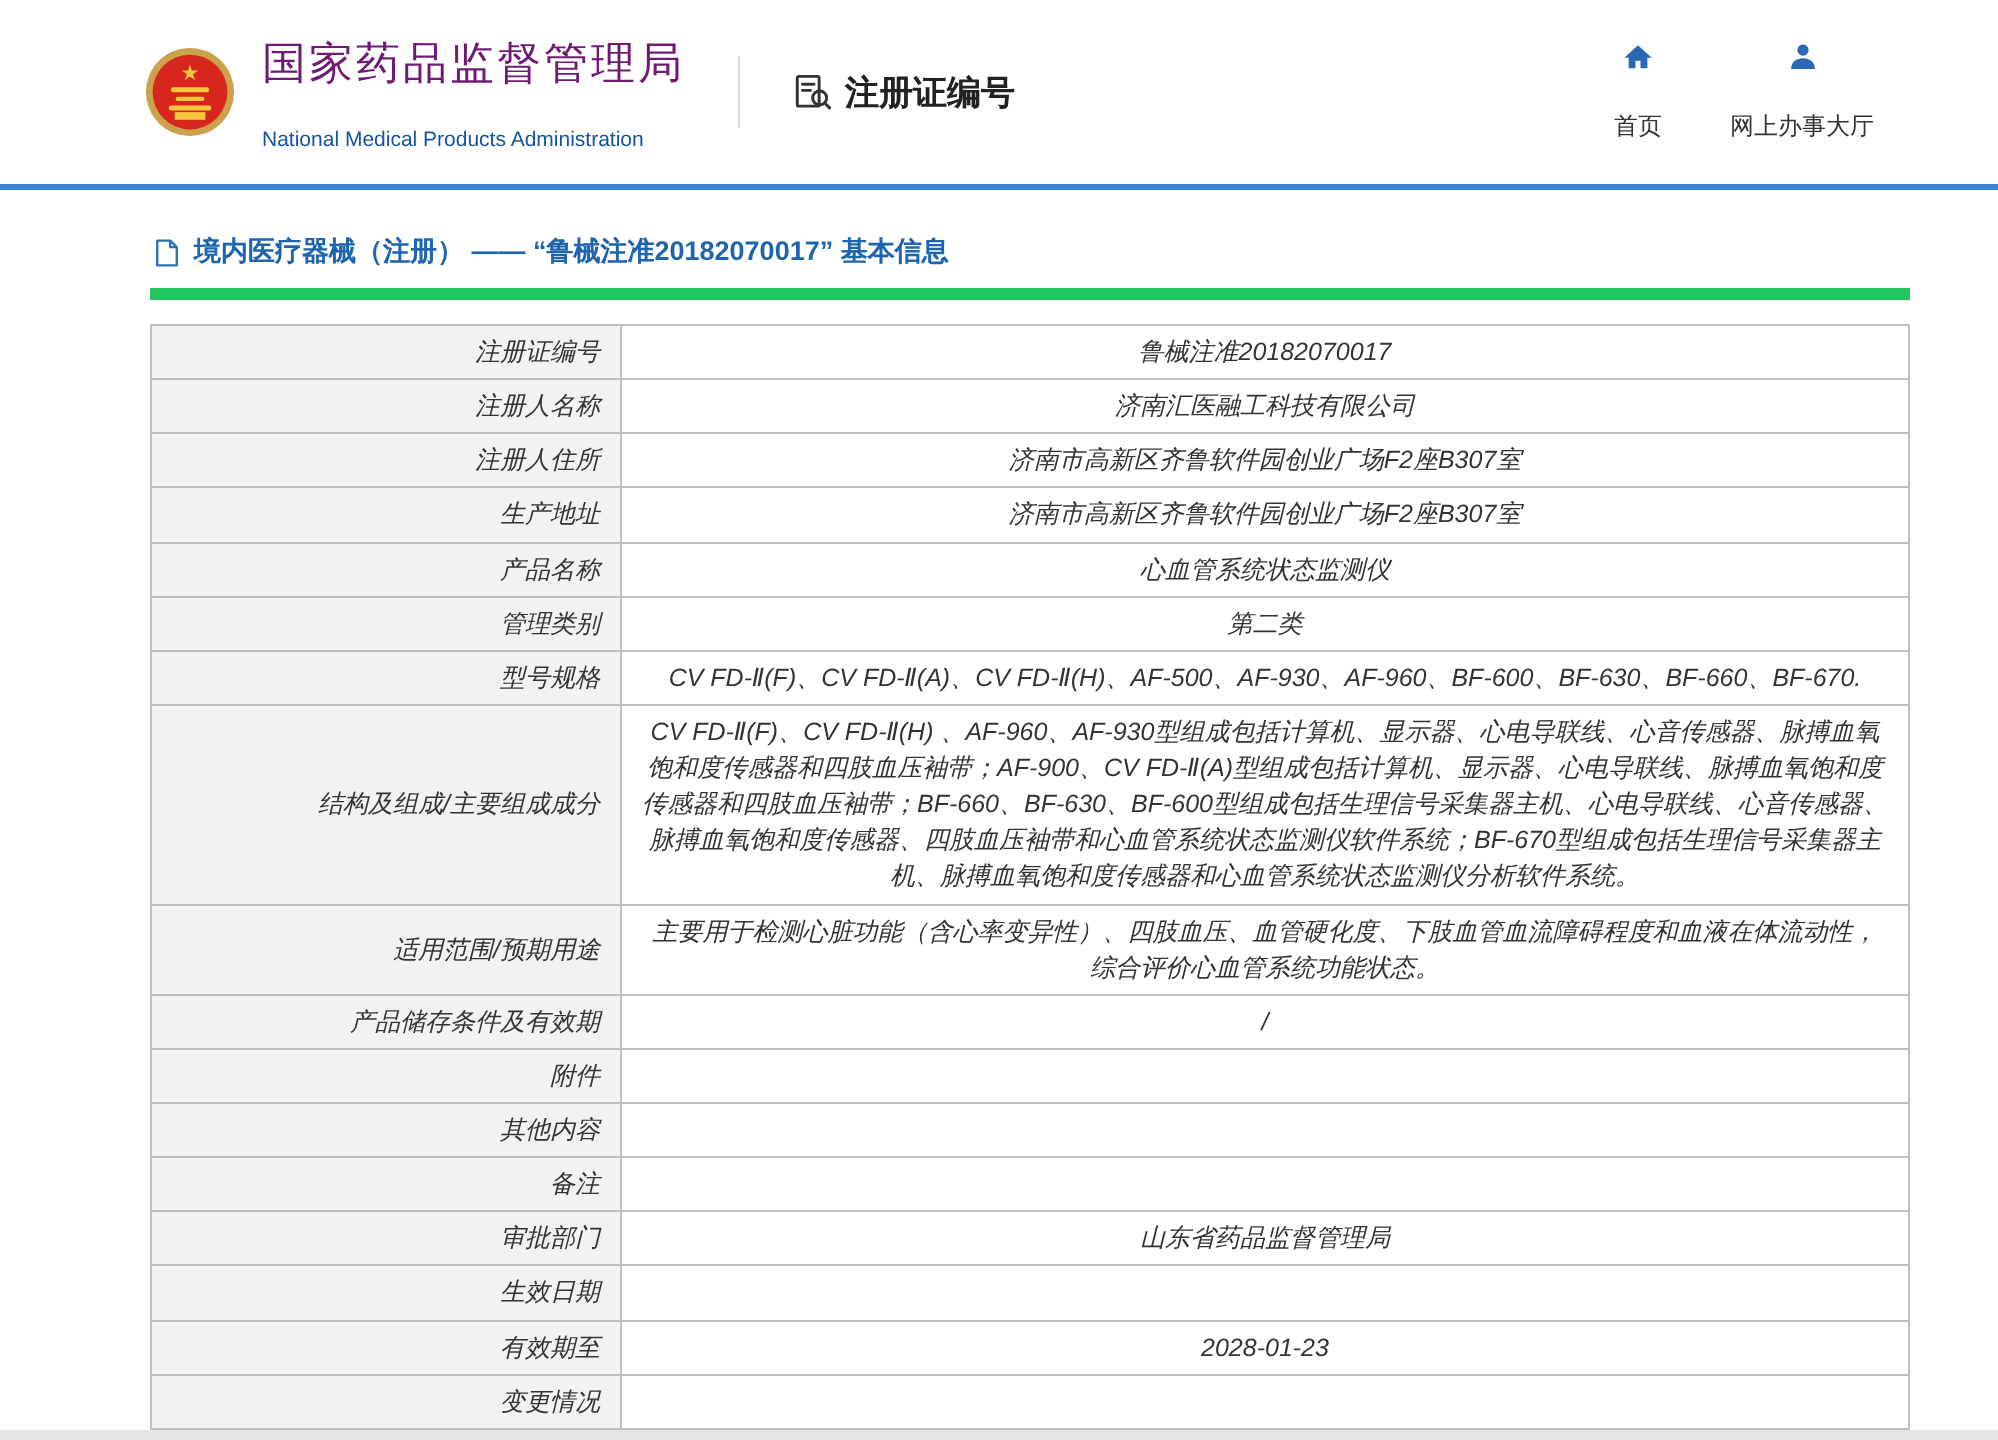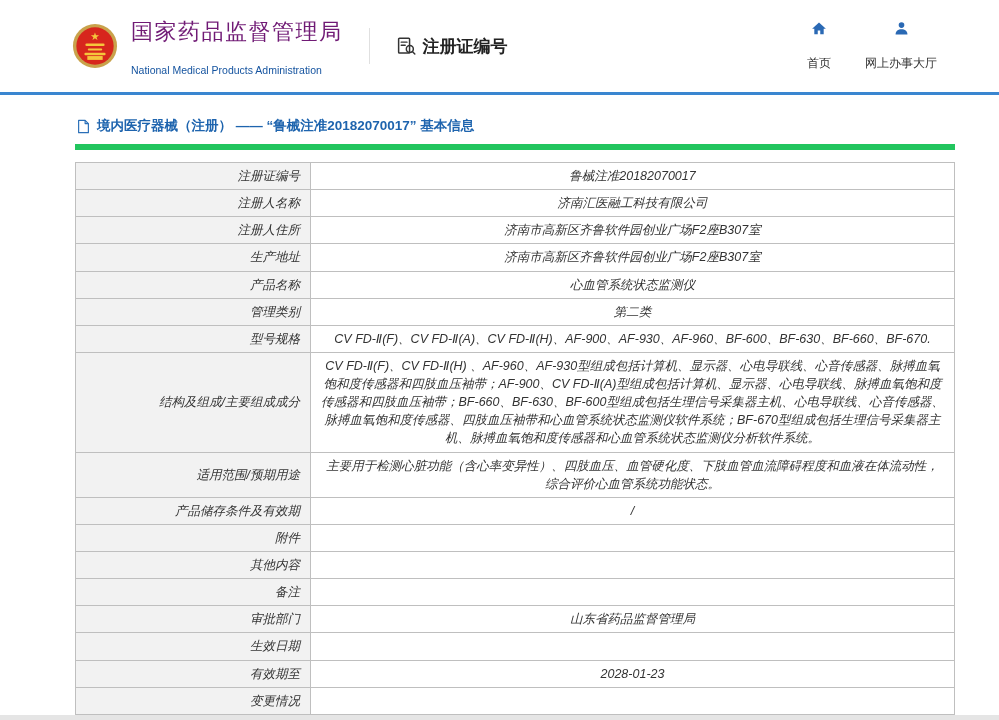--- a/index.html
+++ b/index.html
@@ -130,21 +130,21 @@
           <tr class="info-row">
             <td class="label-cell">产品名称</td>
             <td class="value-cell">心血管系统状态监测仪</td>
           </tr>
           <tr class="info-row">
             <td class="label-cell">管理类别</td>
             <td class="value-cell">第二类</td>
           </tr>
           <tr class="info-row">
             <td class="label-cell">型号规格</td>
-            <td class="value-cell">CV FD-Ⅱ(F)、CV FD-Ⅱ(A)、CV FD-Ⅱ(H)、AF-900、AF-930、AF-960、BF-600、BF-630、BF-660、BF-670.</td>
+            <td class="value-cell">CV FD-Ⅱ(F)、CV FD-Ⅱ(A)、CV FD-Ⅱ(H)、AF-500、AF-930、AF-960、BF-600、BF-630、BF-660、BF-670.</td>
           </tr>
           <tr class="info-row">
             <td class="label-cell">结构及组成/主要组成成分</td>
             <td class="value-cell">CV FD-Ⅱ(F)、CV FD-Ⅱ(H) 、AF-960、AF-930型组成包括计算机、显示器、心电导联线、心音传感器、脉搏血氧饱和度传感器和四肢血压袖带；AF-900、CV FD-Ⅱ(A)型组成包括计算机、显示器、心电导联线、脉搏血氧饱和度传感器和四肢血压袖带；BF-660、BF-630、BF-600型组成包括生理信号采集器主机、心电导联线、心音传感器、脉搏血氧饱和度传感器、四肢血压袖带和心血管系统状态监测仪软件系统；BF-670型组成包括生理信号采集器主机、脉搏血氧饱和度传感器和心血管系统状态监测仪分析软件系统。</td>
           </tr>
           <tr class="info-row">
             <td class="label-cell">适用范围/预期用途</td>
             <td class="value-cell">主要用于检测心脏功能（含心率变异性）、四肢血压、血管硬化度、下肢血管血流障碍程度和血液在体流动性，综合评价心血管系统功能状态。</td>
           </tr>
           <tr class="info-row">

